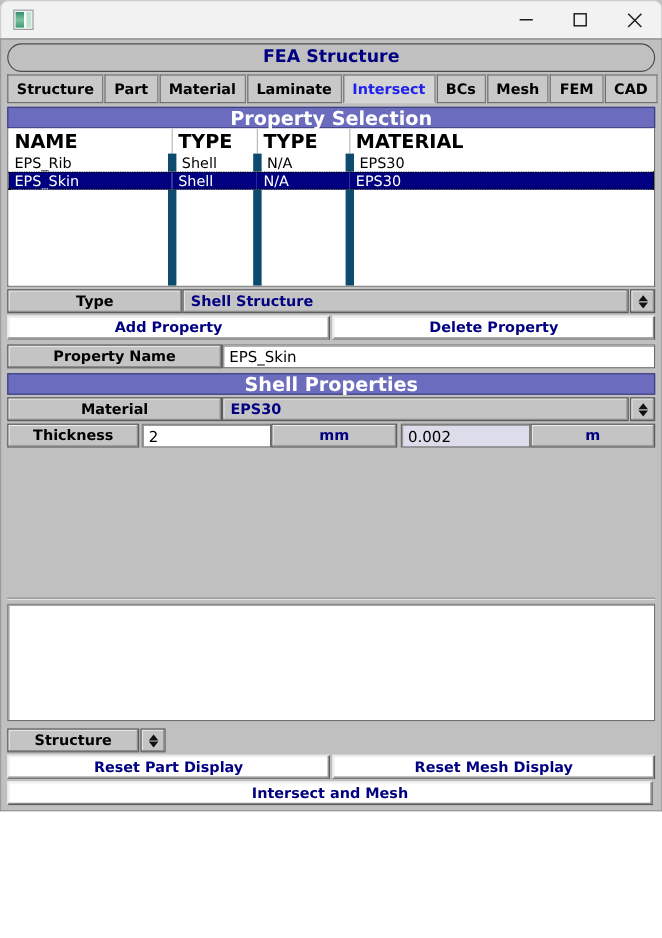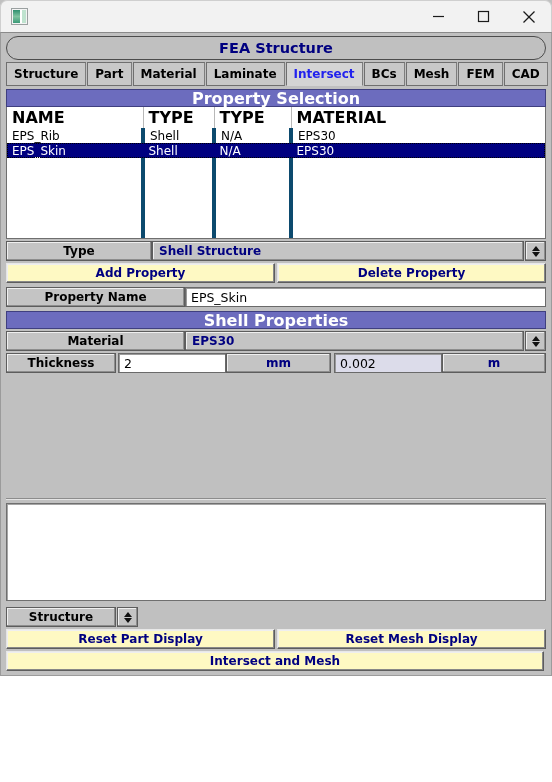--- a/index.html
+++ b/index.html
@@ -167,21 +167,21 @@
     height: 15px;
     border-right: 1px solid #b8b8b8;
     background: #ffffff;
   }
   table.proptable td {
     text-align: left;
     font-size: 12px;
     color: #000;
     padding: 0 0 0 5px;
     height: 15px;
-    border-right: 4px solid #0c4a6e;
+    border-right: 7px solid #0c4a6e;
     background: #ffffff;
     overflow: hidden;
     white-space: nowrap;
   }
   table.proptable tr.sel td {
     background: #000080;
     color: #ffffff;
     border-right: 1px solid #000080;
   }
   table.proptable tr.sel {
@@ -195,21 +195,21 @@
   }
 
   
   .row {
     display: flex;
     align-items: stretch;
     height: 20px;
     margin-top: 2px;
   }
   .btn3d {
-    background: #fef9c3;
+    background: #ffffff;
     border: 1px solid #5d5d5d;
     border-top-color: #e8e8e8;
     border-left-color: #e4e4e4;
     box-shadow: inset -1px -1px 0 #888888, inset 1px 1px 0 #efefef;
     display: flex;
     align-items: center;
     justify-content: center;
     font-size: 12px;
     font-weight: bold;
     color: #000080;

